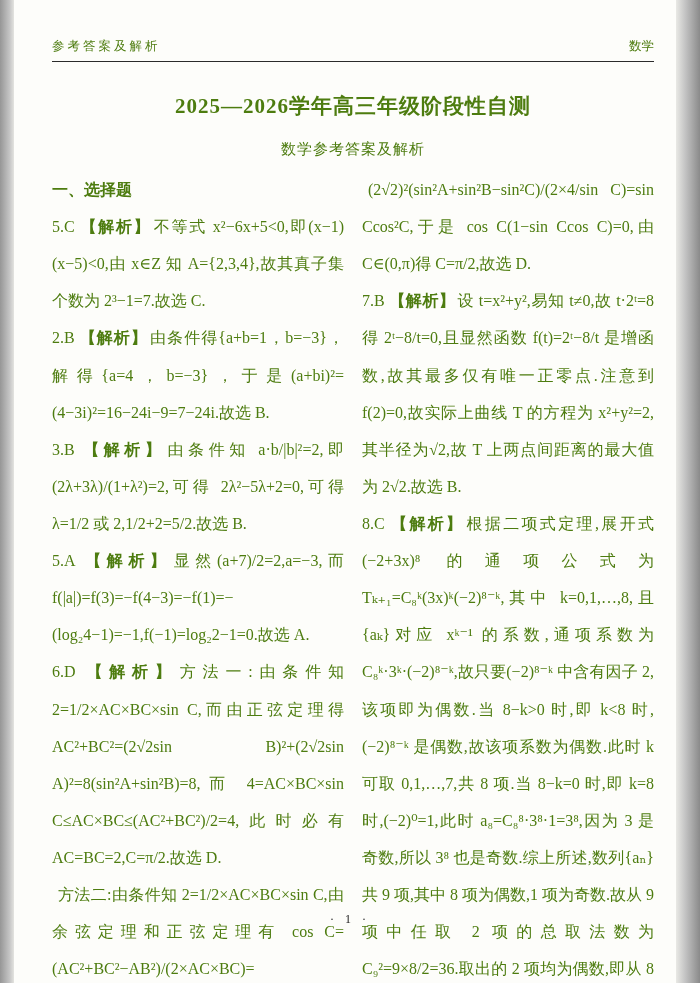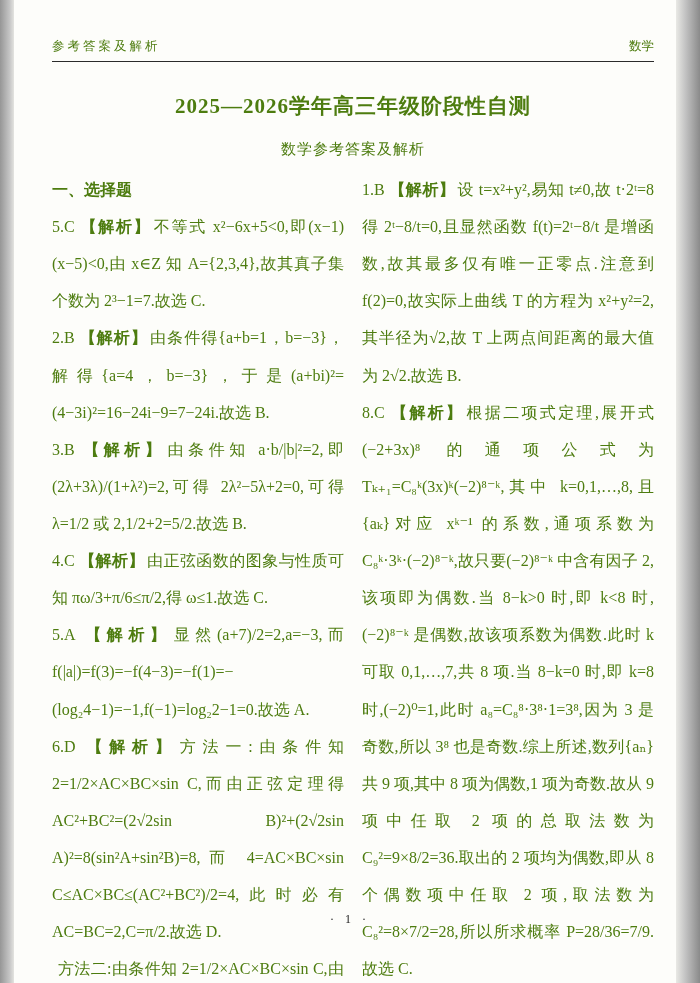--- a/index.html
+++ b/index.html
@@ -81,36 +81,36 @@
         <p class="item">
           <span class="label">5.C</span><span class="tag">【解析】</span><span class="text">不等式 x²−6x+5&lt;0,即(x−1)(x−5)&lt;0,由 x∈Z 知 A={2,3,4},故其真子集个数为 2³−1=7.故选 C.</span>
         </p>
         <p class="item">
           <span class="label">2.B</span><span class="tag">【解析】</span><span class="text">由条件得{a+b=1，b=−3}，解得{a=4，b=−3}，于是(a+bi)²=(4−3i)²=16−24i−9=7−24i.故选 B.</span>
         </p>
         <p class="item">
           <span class="label">3.B</span><span class="tag">【解析】</span><span class="text">由条件知 a·b/|b|²=2,即(2λ+3λ)/(1+λ²)=2,可得 2λ²−5λ+2=0,可得 λ=1/2 或 2,1/2+2=5/2.故选 B.</span>
         </p>
         <p class="item">
-          <span class="label">4.C</span><span class="tag">【解析】</span><span class="text">由正弦函数的图象与性质可知 πω/3+π/6≤π/2,得 ω≤1.故选 C.</span>
-        </p>
-        <p class="item">
           <span class="label">5.A</span><span class="tag">【解析】</span><span class="text">显然(a+7)/2=2,a=−3,而 f(|a|)=f(3)=−f(4−3)=−f(1)=−(log₂4−1)=−1,f(−1)=log₂2−1=0.故选 A.</span>
         </p>
         <p class="item">
           <span class="label">6.D</span><span class="tag">【解析】</span><span class="text">方法一:由条件知 2=1/2×AC×BC×sin C,而由正弦定理得 AC²+BC²=(2√2sin B)²+(2√2sin A)²=8(sin²A+sin²B)=8,而 4=AC×BC×sin C≤AC×BC≤(AC²+BC²)/2=4,此时必有 AC=BC=2,C=π/2.故选 D.</span>
         </p>
         <p class="item">
           <span class="label"></span><span class="tag"></span><span class="text">方法二:由条件知 2=1/2×AC×BC×sin C,由余弦定理和正弦定理有 cos C=(AC²+BC²−AB²)/(2×AC×BC)=</span>
         </p>
       </div>
 
       <div class="col">
         <p class="item">
-          <span class="label">1.B</span><span class="tag">【解析】</span><span class="text">设 t=x²+y²,易知 t≠0,故 t·2ᵗ=8 得 2ᵗ−8/t=0,且显然函数 f(t)=2ᵗ−8/t 是增函数,故其最多仅有唯一正零点.注意到 f(2)=0,故实际上曲线 T 的方程为 x²+y²=2,其半径为√2,故 T 上两点间距离的最大值为 2√2.故选 B.</span>
+          <span class="label"></span><span class="tag"></span><span class="text">(2√2)²(sin²A+sin²B−sin²C)/(2×4/sin C)=sin Ccos²C,于是 cos C(1−sin Ccos C)=0,由 C∈(0,π)得 C=π/2,故选 D.</span>
+        </p>
+        <p class="item">
+          <span class="label">7.B</span><span class="tag">【解析】</span><span class="text">设 t=x²+y²,易知 t≠0,故 t·2ᵗ=8 得 2ᵗ−8/t=0,且显然函数 f(t)=2ᵗ−8/t 是增函数,故其最多仅有唯一正零点.注意到 f(2)=0,故实际上曲线 T 的方程为 x²+y²=2,其半径为√2,故 T 上两点间距离的最大值为 2√2.故选 B.</span>
         </p>
         <p class="item">
           <span class="label">8.C</span><span class="tag">【解析】</span><span class="text">根据二项式定理,展开式(−2+3x)⁸ 的通项公式为 Tₖ₊₁=C₈ᵏ(3x)ᵏ(−2)⁸⁻ᵏ,其中 k=0,1,…,8,且{aₖ}对应 xᵏ⁻¹ 的系数,通项系数为 C₈ᵏ·3ᵏ·(−2)⁸⁻ᵏ,故只要(−2)⁸⁻ᵏ 中含有因子 2,该项即为偶数.当 8−k&gt;0 时,即 k&lt;8 时,(−2)⁸⁻ᵏ 是偶数,故该项系数为偶数.此时 k 可取 0,1,…,7,共 8 项.当 8−k=0 时,即 k=8 时,(−2)⁰=1,此时 a₈=C₈⁸·3⁸·1=3⁸,因为 3 是奇数,所以 3⁸ 也是奇数.综上所述,数列{aₙ}共 9 项,其中 8 项为偶数,1 项为奇数.故从 9 项中任取 2 项的总取法数为 C₉²=9×8/2=36.取出的 2 项均为偶数,即从 8 个偶数项中任取 2 项,取法数为 C₈²=8×7/2=28,所以所求概率 P=28/36=7/9.故选 C.</span>
         </p>
         <div class="section-heading">二、选择题</div>
       </div>
 
     </div>
   </div>
 

